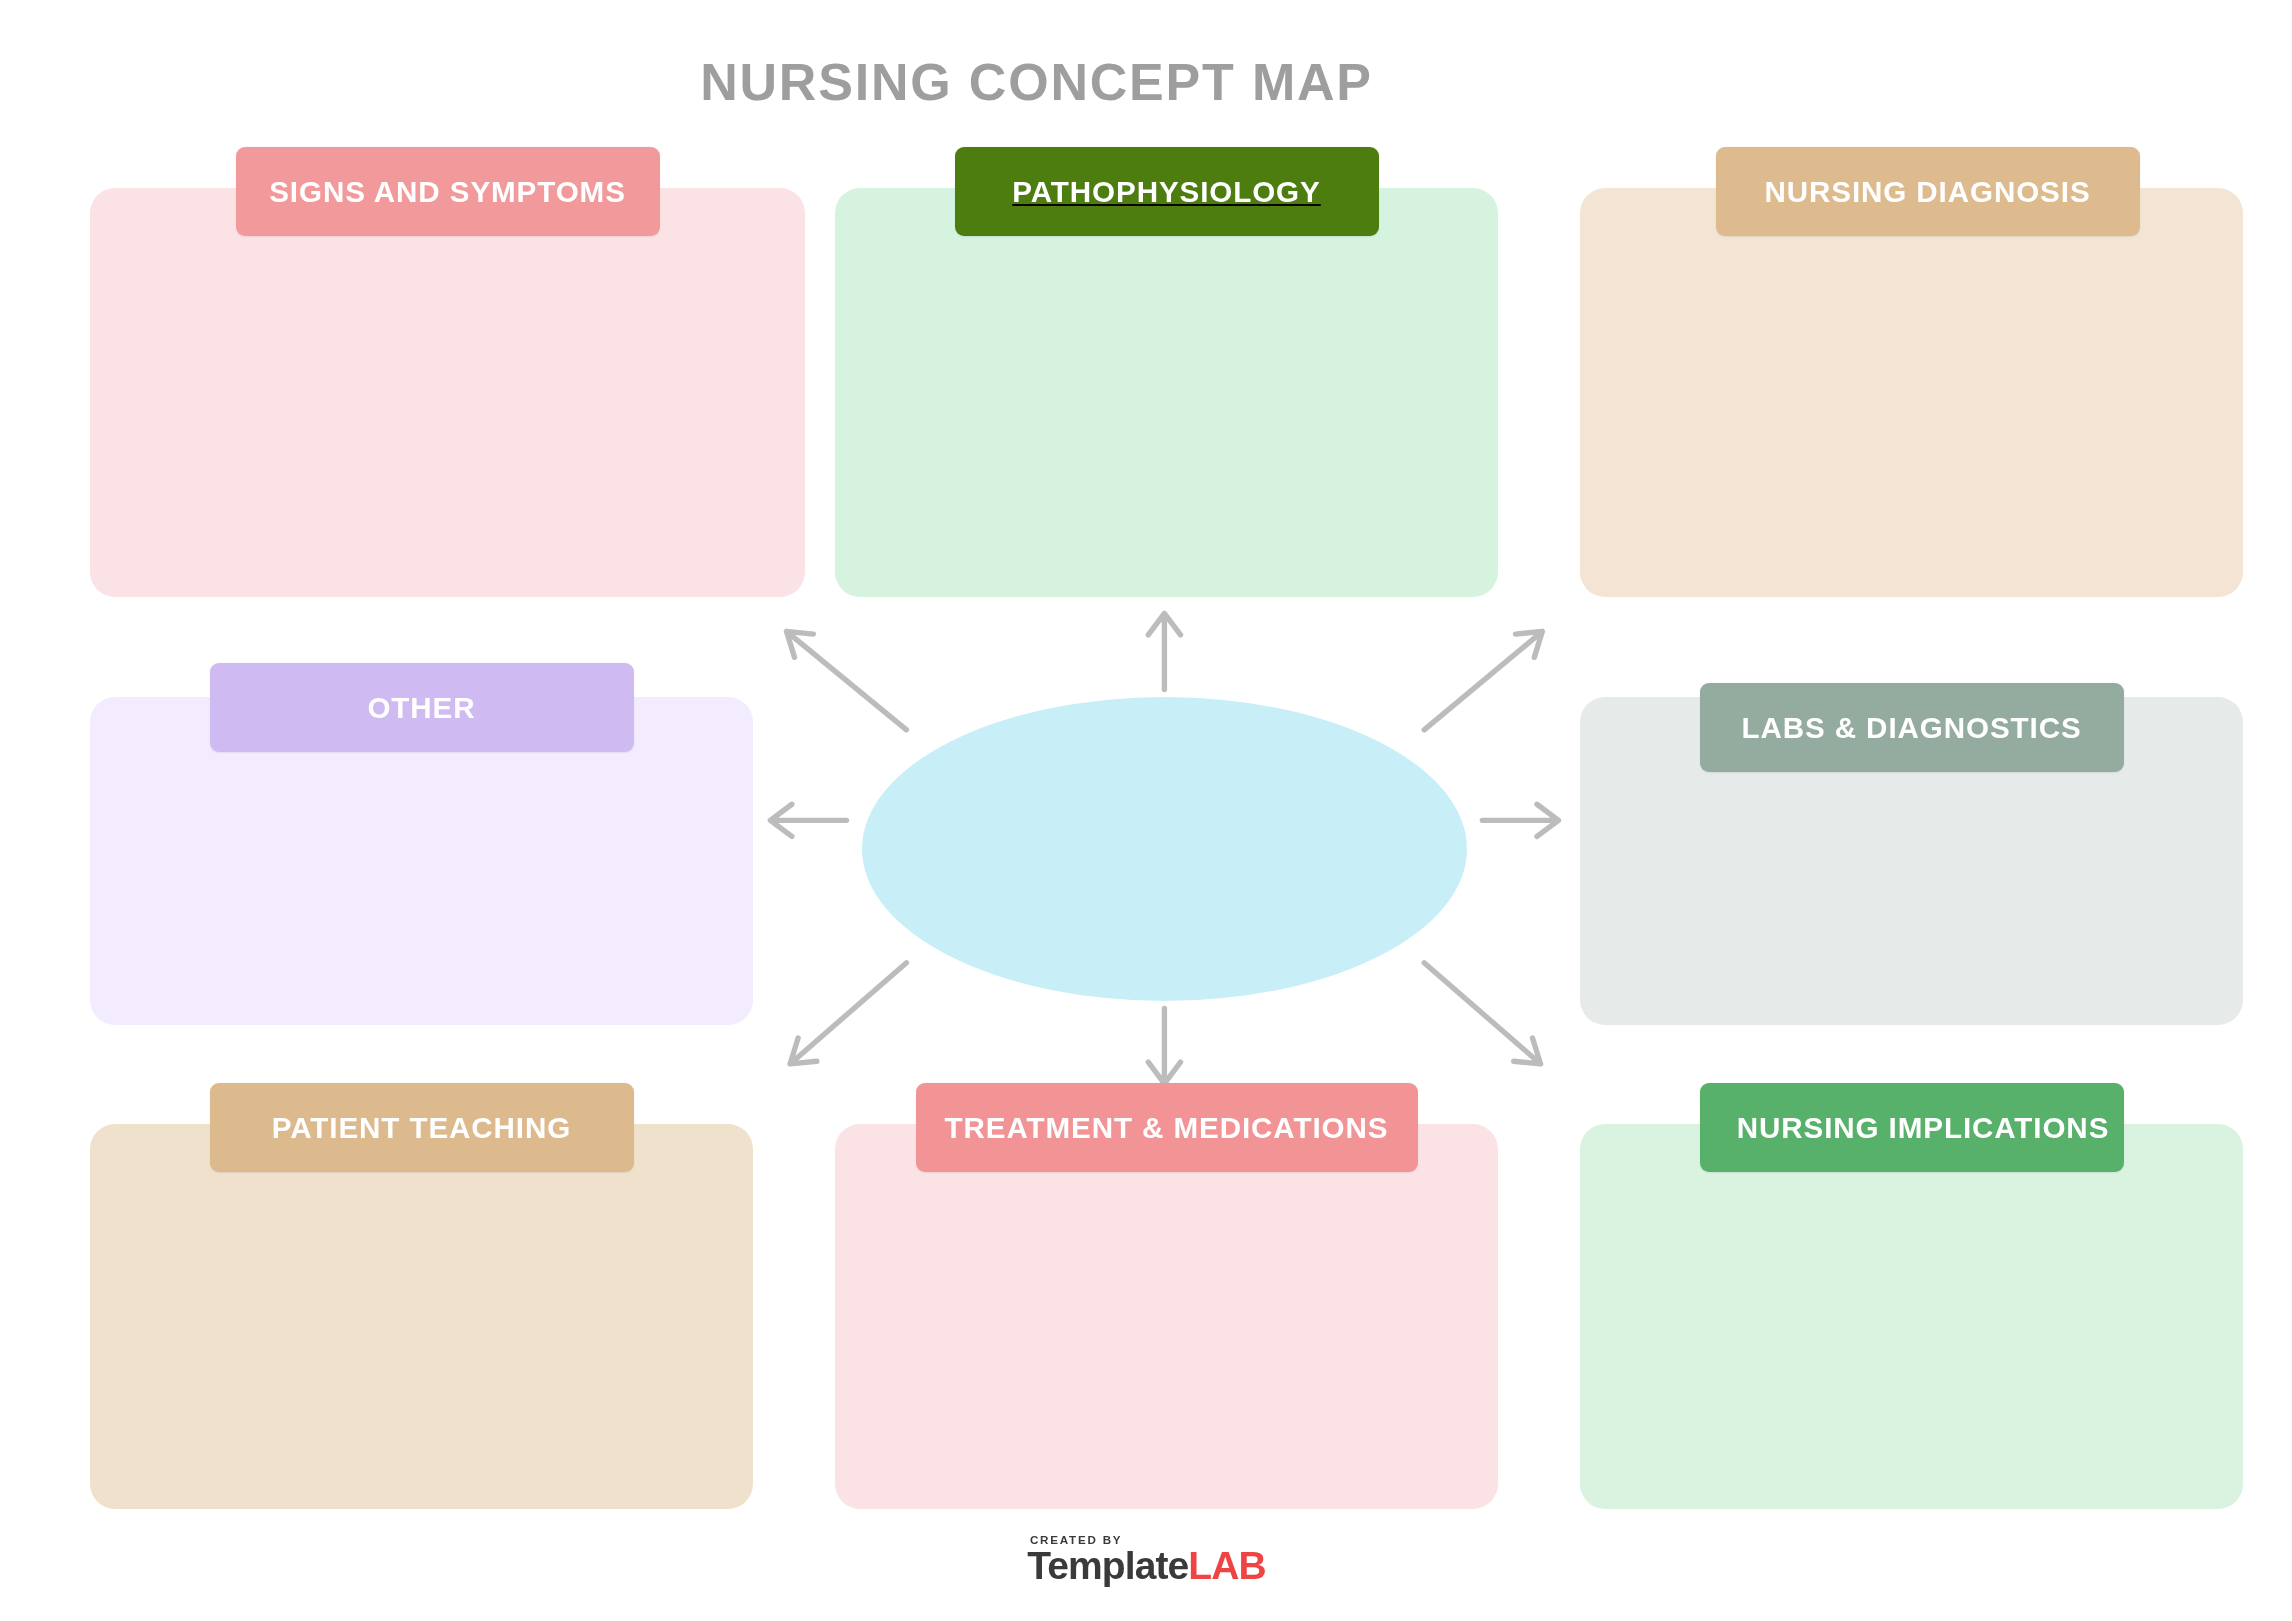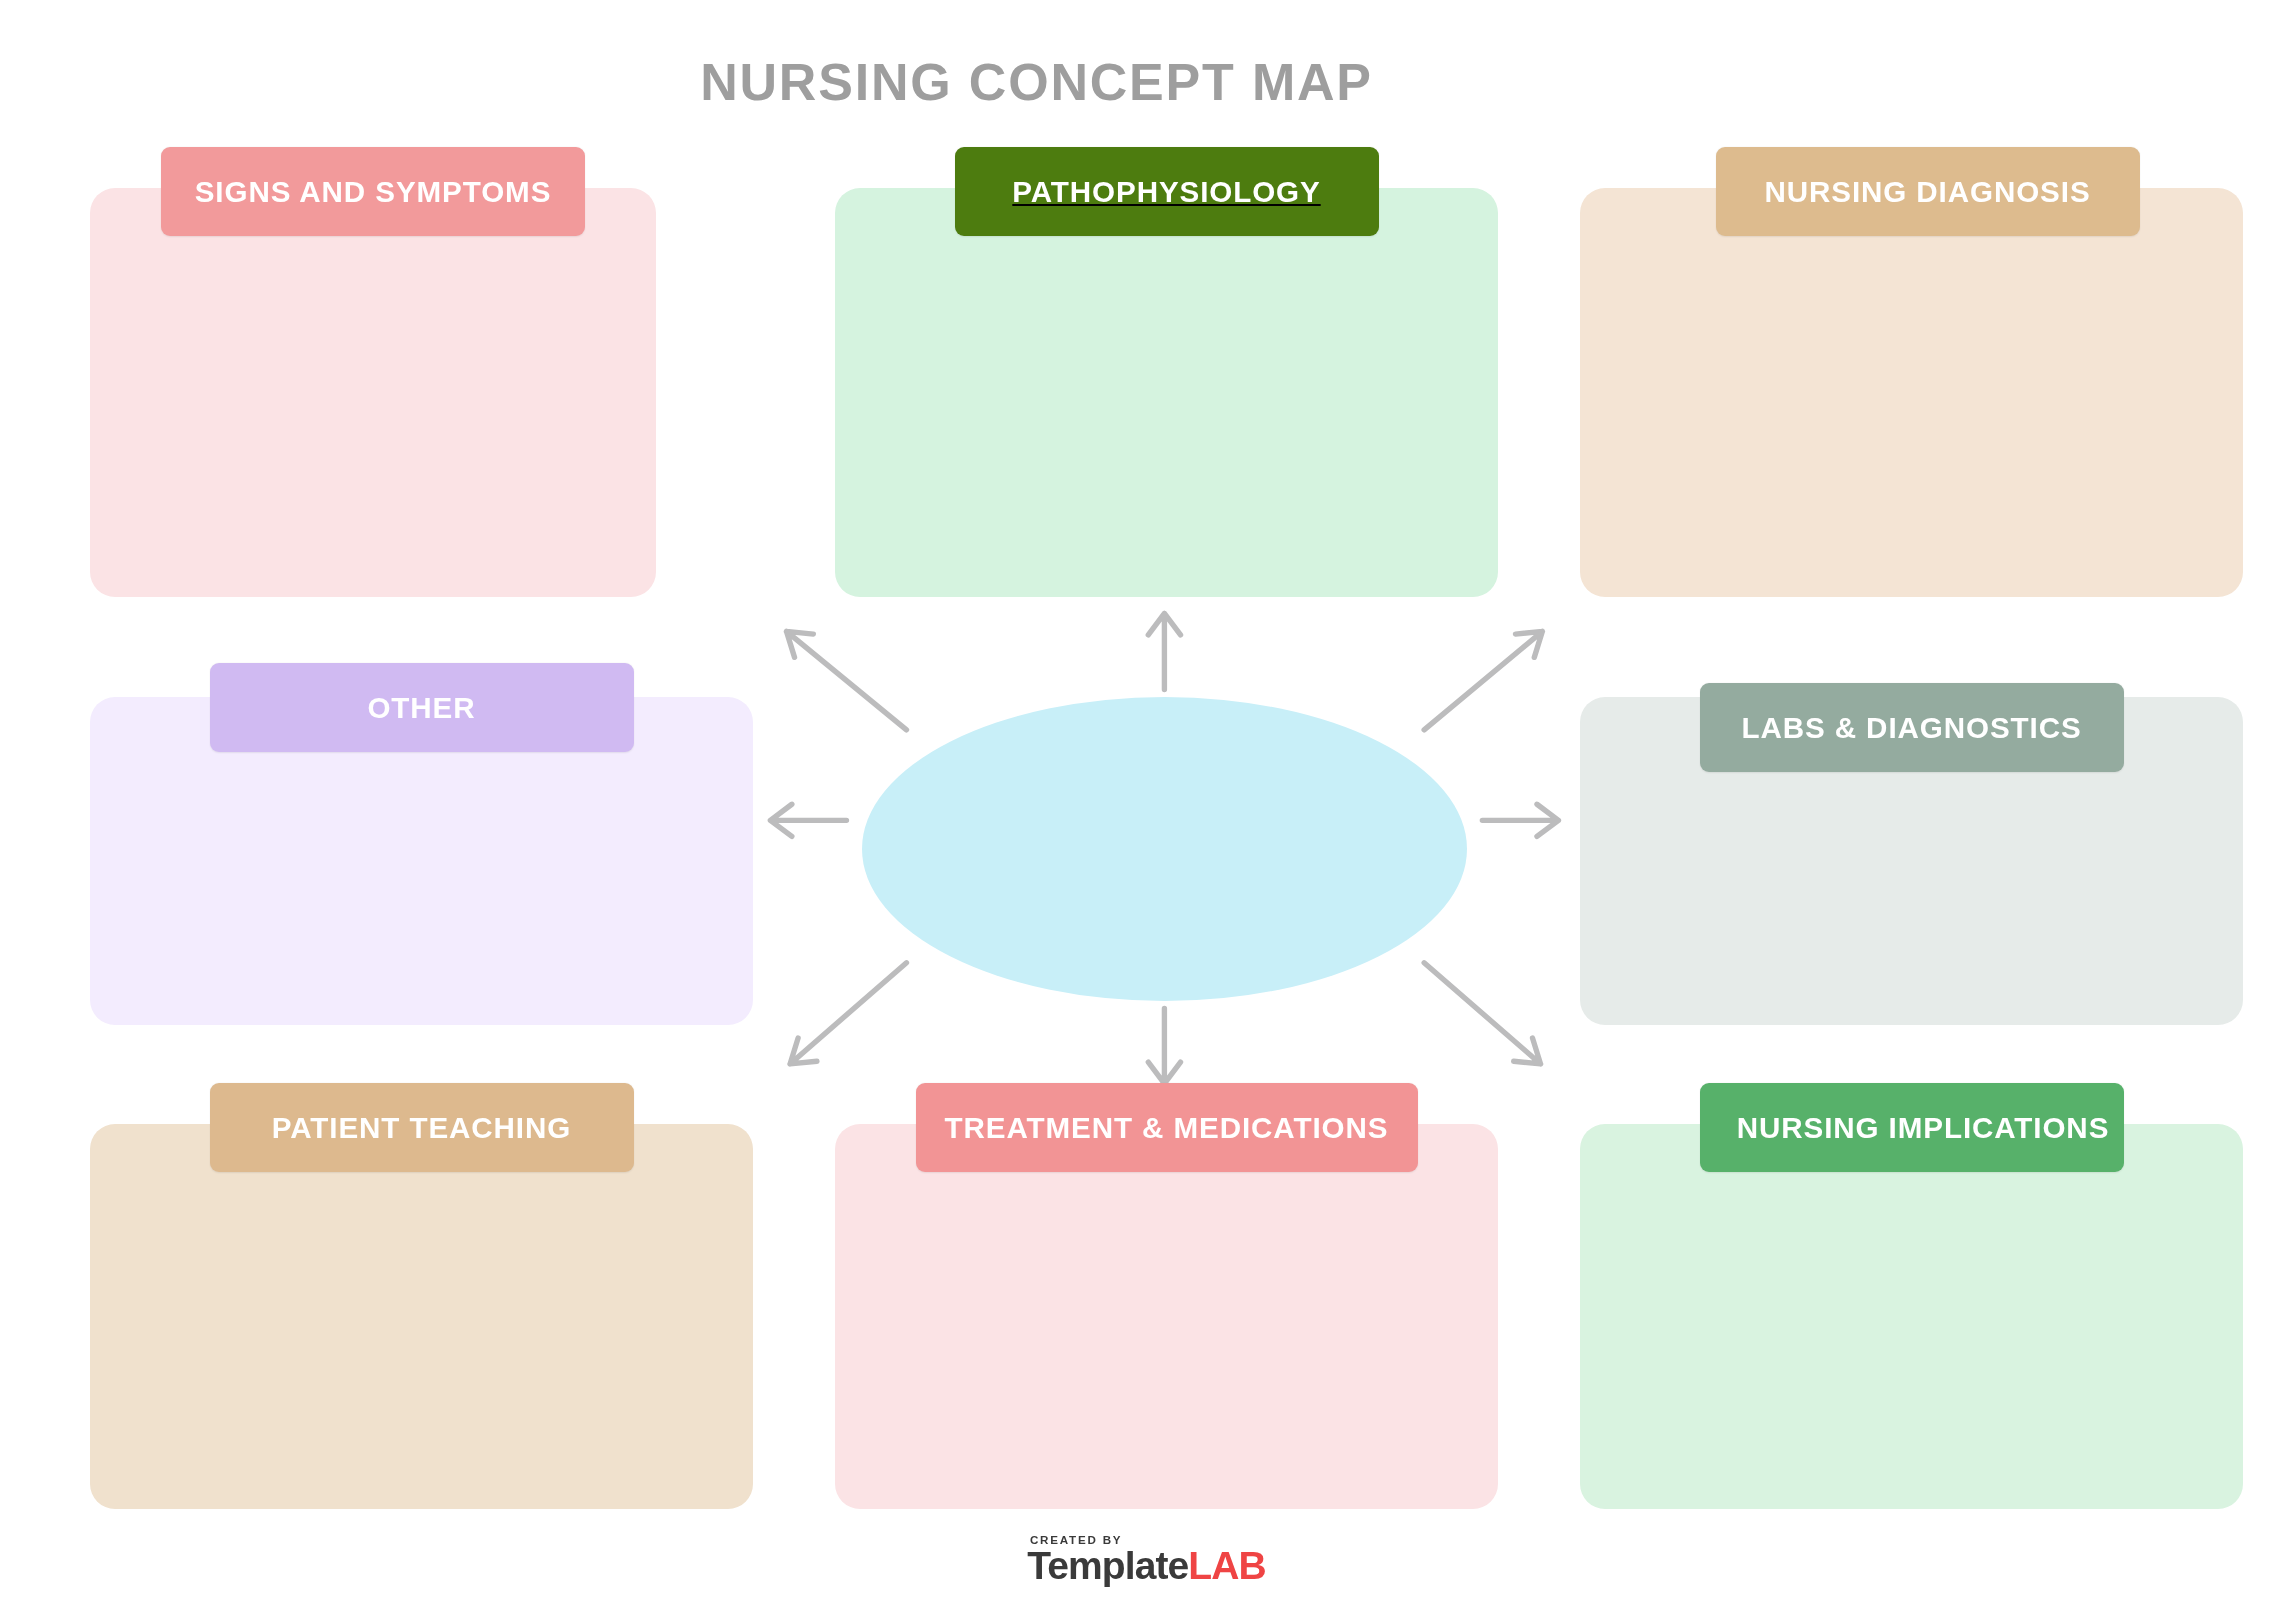--- a/index.html
+++ b/index.html
@@ -25,21 +25,21 @@
   .box-header {
     position:absolute; top:-41px; left:50%; transform:translateX(-50%);
     width:424px; height:89px; border-radius:9px;
     display:flex; align-items:center; justify-content:center;
     box-shadow:0 0.9px 1.8px rgba(0,0,0,0.08);
   }
   .box-header span {
     color:#ffffff; font-size:29.6px; font-weight:700; letter-spacing:0.9px; white-space:nowrap;
   }
 
-  .pos-tl { left:90px;  top:188px;  width:566px; height:409px; }
+  .pos-tl { left:90px;  top:188px;  width:715px; height:409px; }
   .pos-tc { left:835px;  top:188px;  width:663px; height:409px; }
   .pos-tr { left:1580px; top:188px;  width:663px; height:409px; }
   .pos-ml { left:90px;  top:697px;  width:663px; height:328px; }
   .pos-mr { left:1580px; top:697px;  width:663px; height:328px; }
   .pos-bl { left:90px;  top:1124px; width:663px; height:385px; }
   .pos-bc { left:835px;  top:1124px; width:663px; height:385px; }
   .pos-br { left:1580px; top:1124px; width:663px; height:385px; }
 
   .pos-ml .box-header, .pos-mr .box-header { top:-34px; }
   .pos-bc .box-header { width:502px; }

